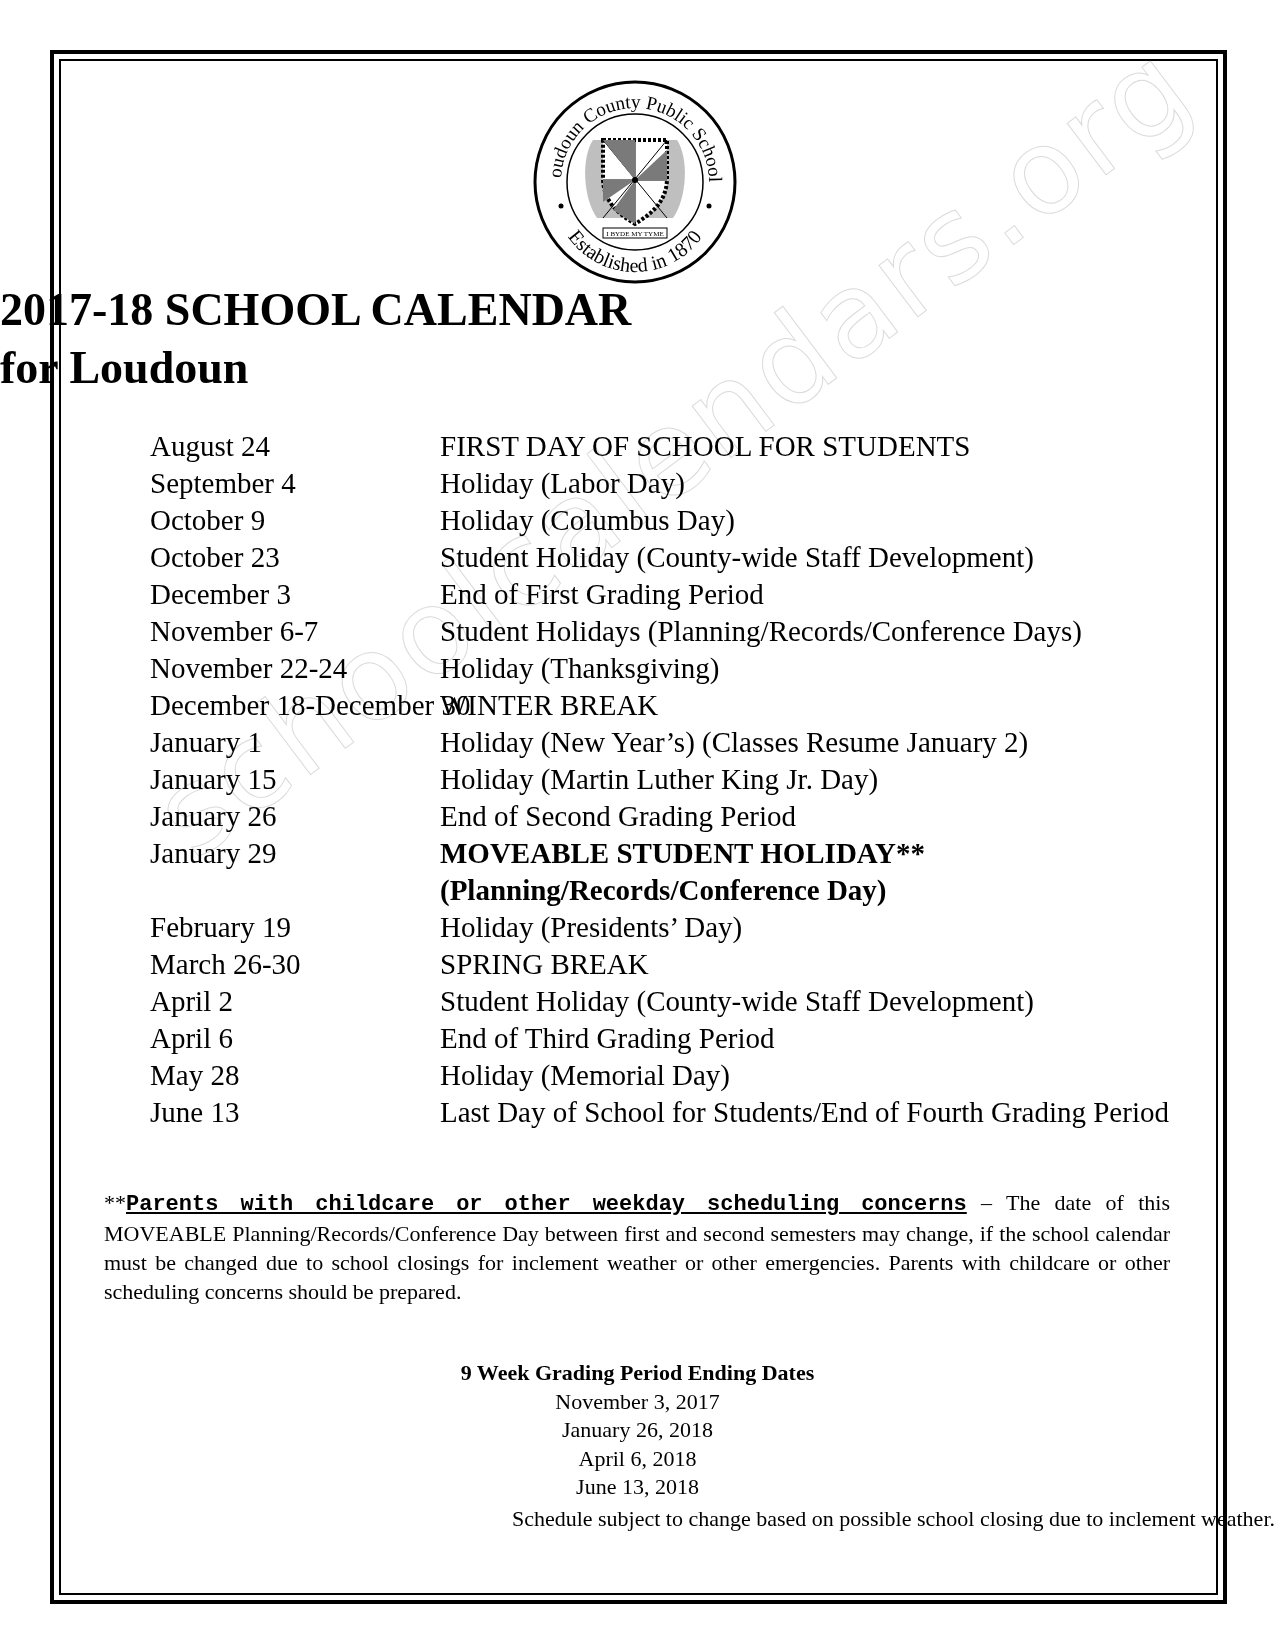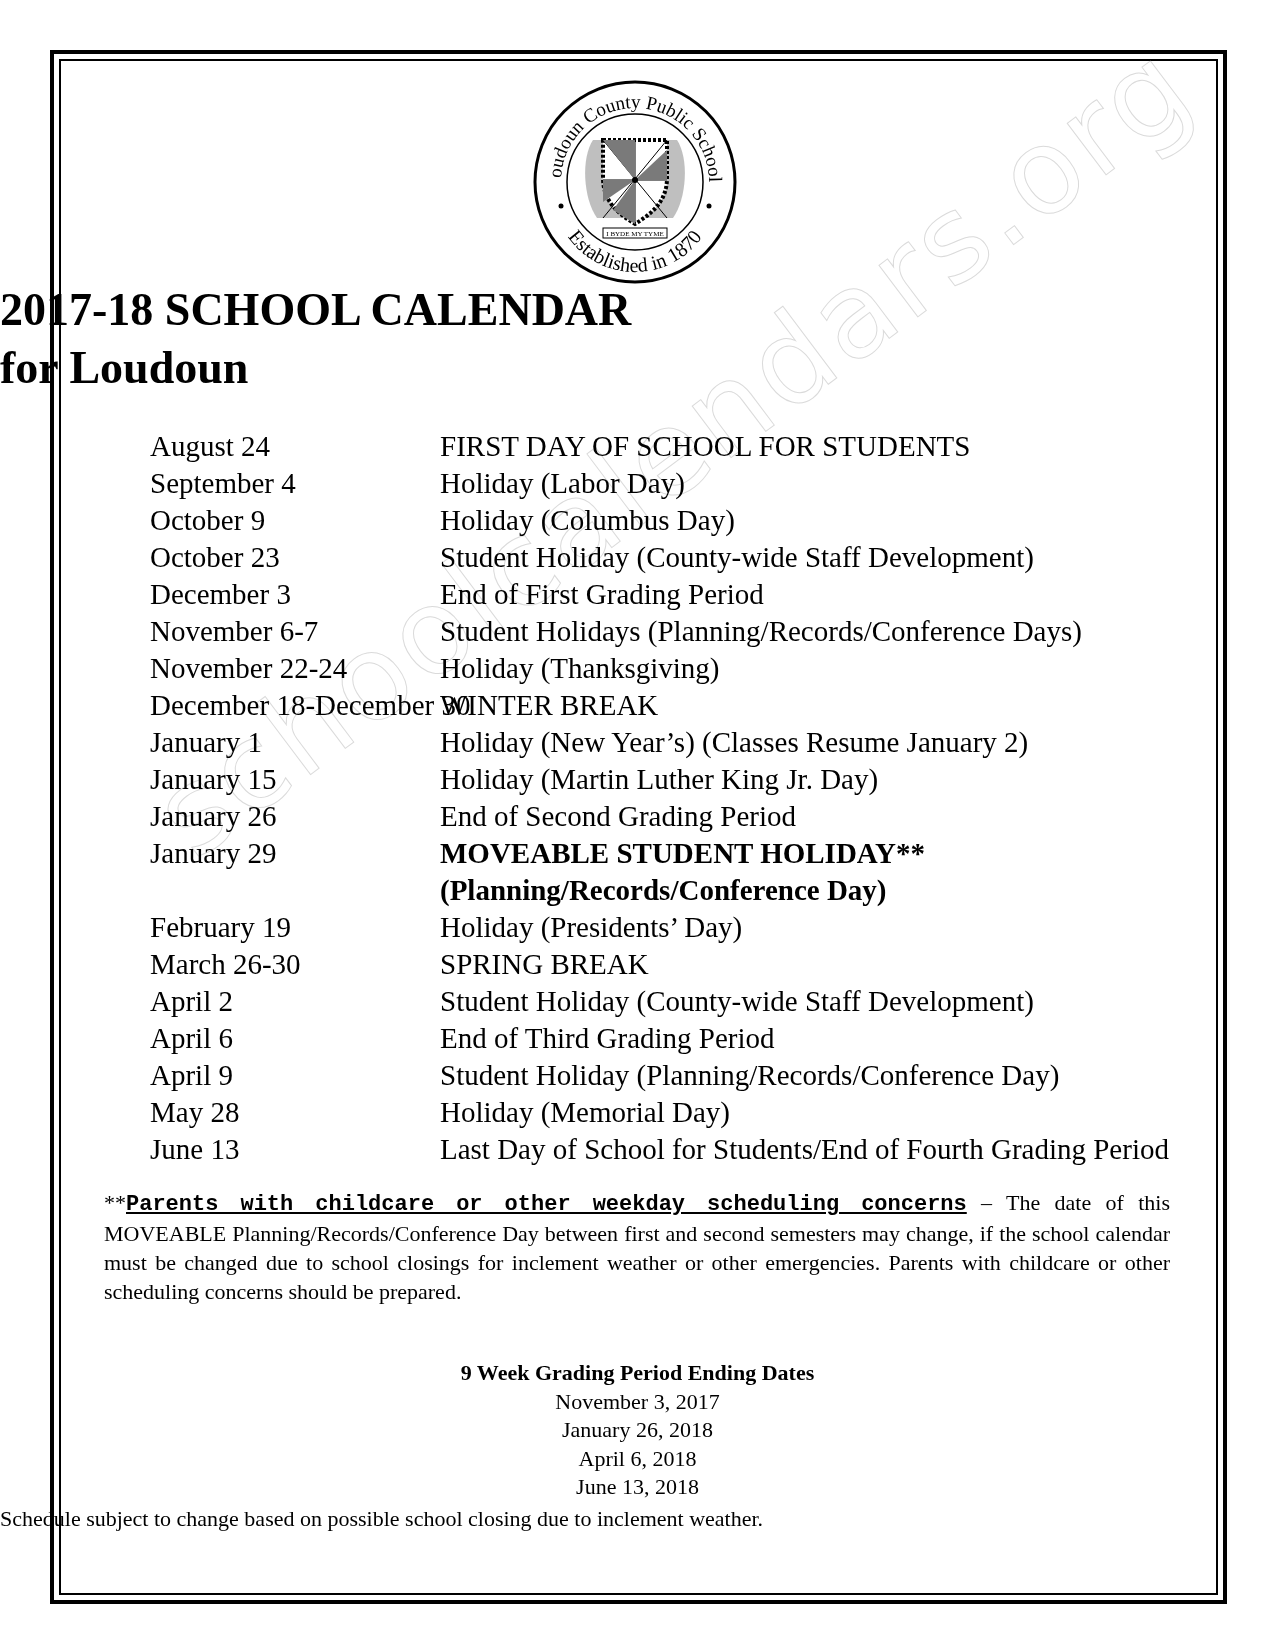--- a/index.html
+++ b/index.html
@@ -37,21 +37,21 @@
       position: absolute; left: 104px; top: 1188px; width: 1066px;
       font-size: 22px; line-height: 29px; text-align: justify;
     }
     .footnote .lead { font-weight: bold; text-decoration: underline; font-family: Liberation Mono, monospace; }
     .grading {
       position: absolute; left: 0; top: 1335px; width: 1275px; text-align: center;
       font-size: 22px; line-height: 28.5px; margin-top: 24px;
     }
     .grading .head { font-weight: bold; }
     .bottom-note {
-      position: absolute; left: 0; top: 1506px; width: 1275px; text-align: left;
+      position: absolute; left: 0; top: 1506px; width: 1275px; text-align: right;
       font-size: 22px; padding-left: 0;
     }
     .watermark {
       position: absolute; left: 170px; top: 760px;
       font-family: "DejaVu Sans", sans-serif; font-size: 118px; letter-spacing: 4px;
       color: transparent; -webkit-text-stroke: 1px rgba(150,150,150,0.35);
       transform: rotate(-37deg); transform-origin: left center; white-space: nowrap;
       pointer-events: none;
     }
   </style>
@@ -158,24 +158,20 @@
     </div>
   <div class="ev-row">
       <span class="ev-date">April 2</span>
       <span class="ev-desc">Student Holiday (County-wide Staff Development)</span>
     </div>
   <div class="ev-row">
       <span class="ev-date">April 6</span>
       <span class="ev-desc">End of Third Grading Period</span>
     </div>
   <div class="ev-row">
-      <span class="ev-date">April 9</span>
-      <span class="ev-desc">Student Holiday (Planning/Records/Conference Day)</span>
-    </div>
-  <div class="ev-row">
       <span class="ev-date">May 28</span>
       <span class="ev-desc">Holiday (Memorial Day)</span>
     </div>
   <div class="ev-row">
       <span class="ev-date">June 13</span>
       <span class="ev-desc">Last Day of School for Students/End of Fourth Grading Period</span>
     </div>
 </div>
 
 <div class="footnote">

